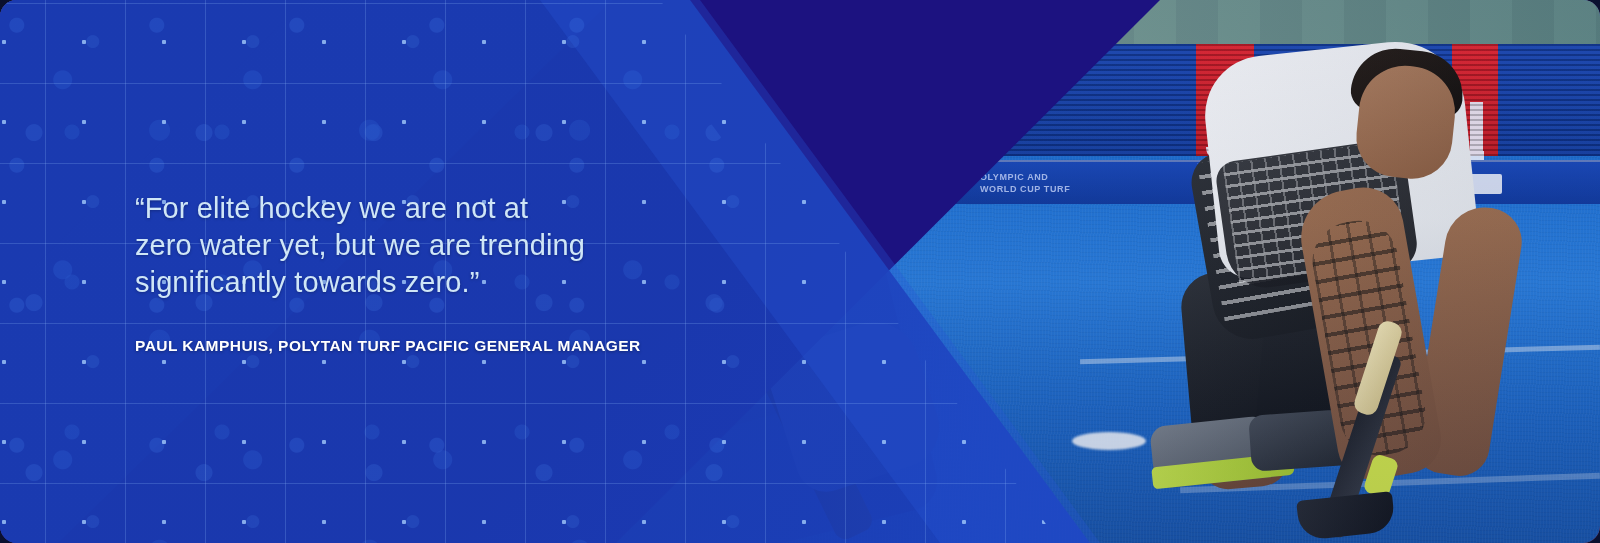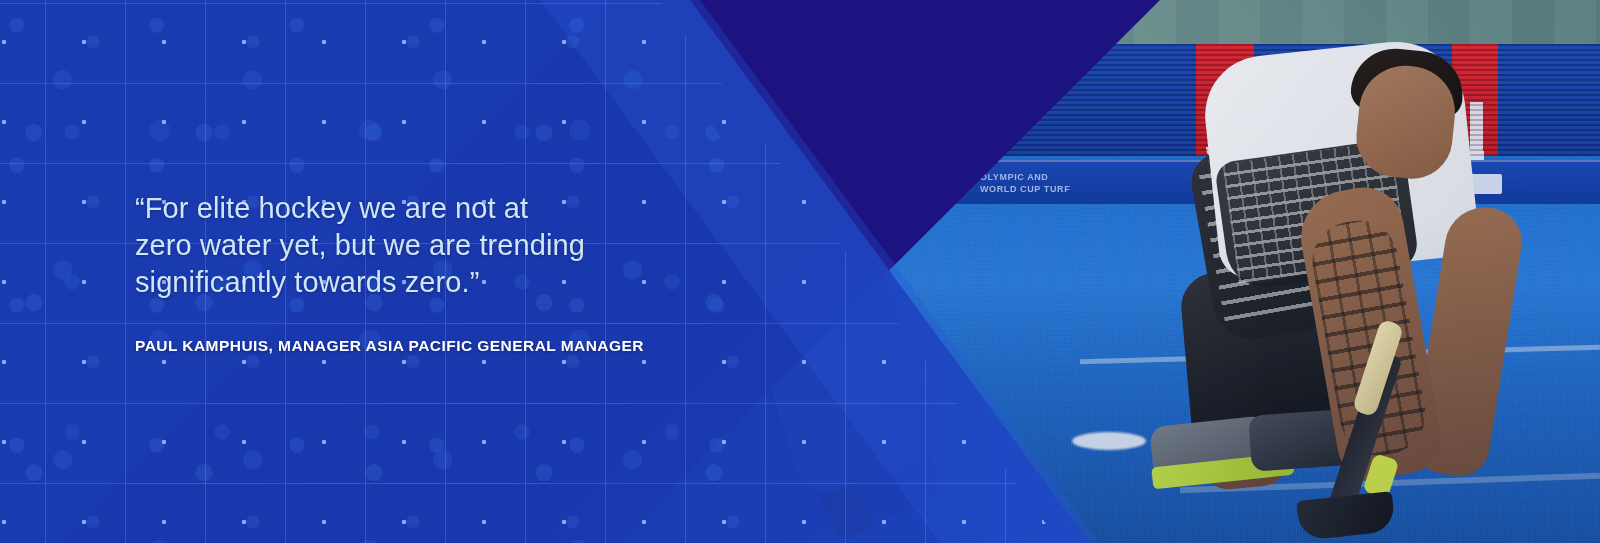--- a/index.html
+++ b/index.html
@@ -6,20 +6,21 @@
   * { margin:0; padding:0; box-sizing:border-box; }
   html,body { background:#0a1030; }
 
   .banner{
     position:relative;
     width:1600px;
     height:543px;
     overflow:hidden;
     font-family:"Liberation Sans", sans-serif;
     background:#b91c1c;
+    border-radius:17px;
   }
 
   
   .photo{ position:absolute; inset:0; }
 
   
   .turf{
     position:absolute; left:0; top:0; width:100%; height:100%;
     background:
       linear-gradient(180deg,#1f6fd0 0%, #1f6fd0 30%, #2a7ddb 52%, #1f68c6 76%, #1a58ae 100%);
@@ -472,16 +473,16 @@
   <div class="wedge-light"></div>
 
   <div class="texture"></div>
   <div class="grid"></div>
   <div class="grid-dots"></div>
 
   <div class="quote-block">
     <div class="quote">“For elite hockey we are not at
 zero water yet, but we are trending
 significantly towards zero.”</div>
-    <div class="attrib">PAUL KAMPHUIS, MANAGER ASIA PACIFIC GENERAL MANAGER</div>
+    <div class="attrib">PAUL KAMPHUIS, POLYTAN TURF PACIFIC GENERAL MANAGER</div>
   </div>
 
 </div>
 
 </body></html>

